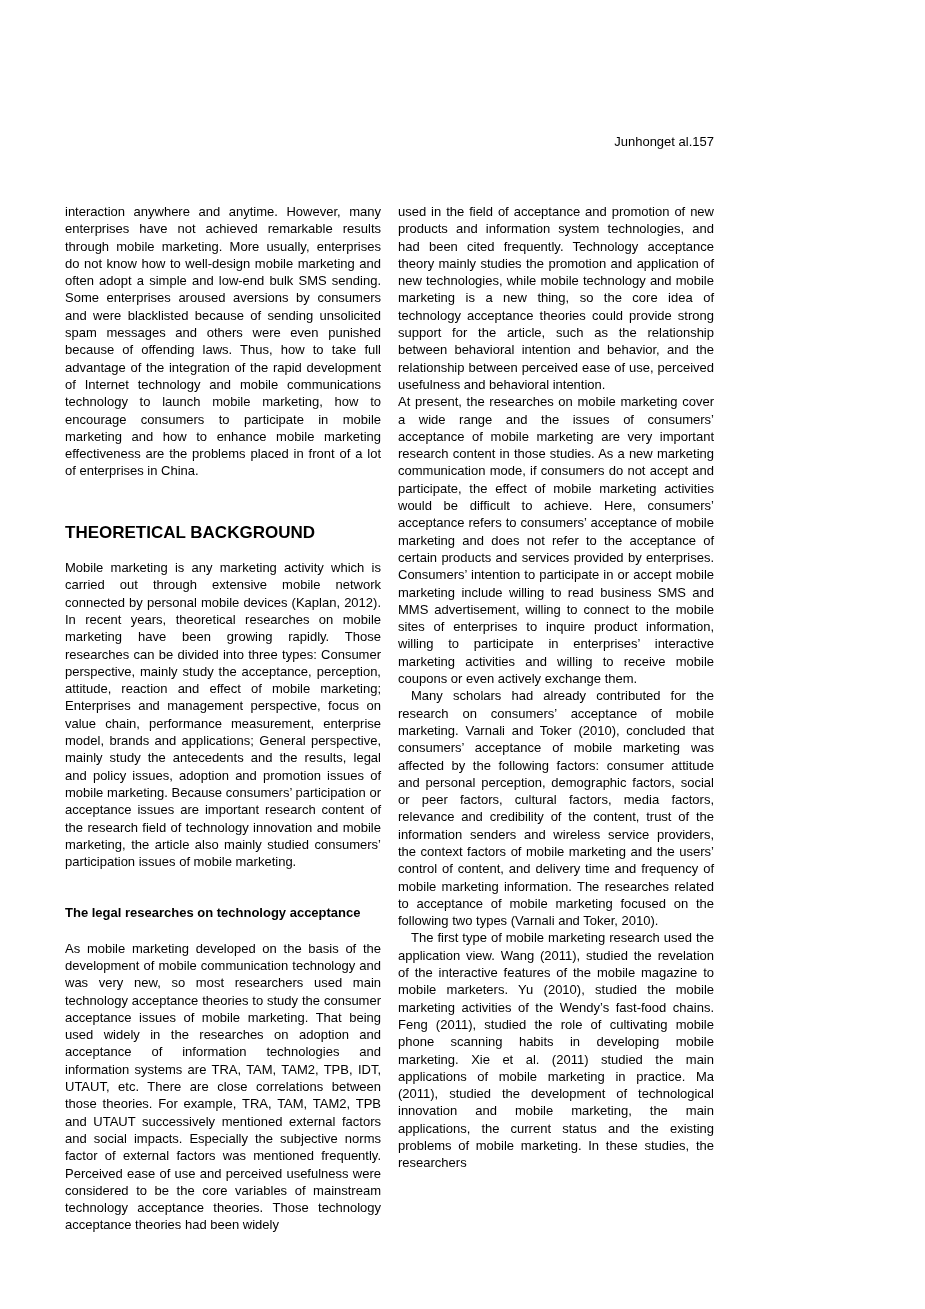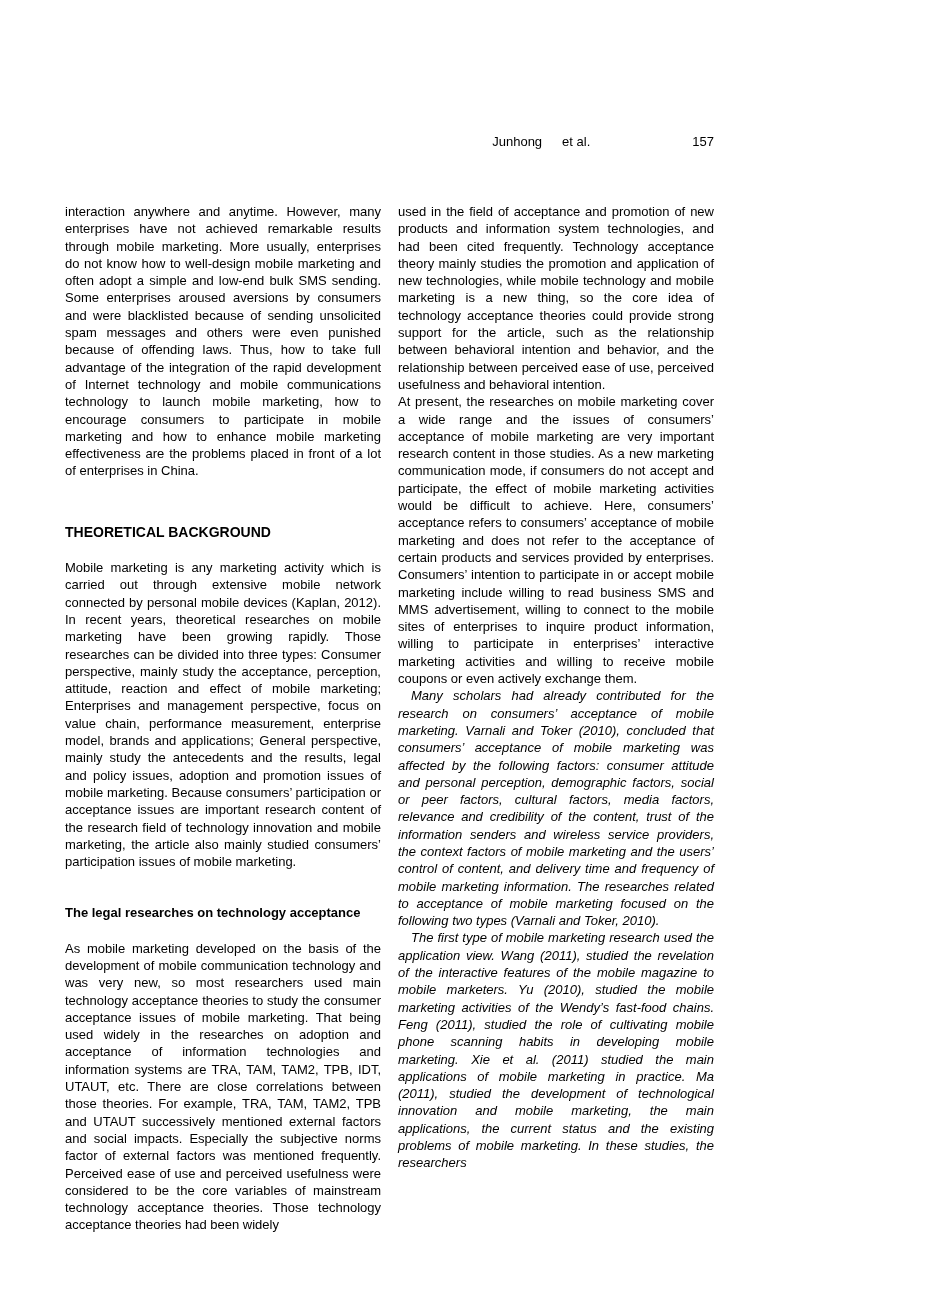--- a/index.html
+++ b/index.html
@@ -20,41 +20,40 @@
   }
   .running-header {
     display: flex;
     justify-content: flex-end;
     align-items: baseline;
     font-size: 13px;
     line-height: 15px;
     margin-bottom: 54px;
   }
   .running-header .author { }
-  .running-header .etal { margin-left: 20px; }
-  .running-header .pagenum { margin-left: 102px; }
+  .running-header .etal { }
+  .running-header .pagenum { }
   .columns {
     display: flex;
     gap: 17px;
   }
   .col {
     width: 389px;
     font-size: 13px;
     line-height: 17.3px;
     text-align: justify;
   }
   .col p {
     margin: 0;
   }
   .col p.indent {
     text-indent: 13px;
-    font-style: italic;
   }
   h2.section-heading {
-    font-size: 14px;
+    font-size: 17px;
     font-weight: bold;
     margin: 44px 0 18px 0;
     text-align: left;
   }
   h3.subsection-heading {
     font-size: 13px;
     font-weight: bold;
     margin: 34px 0 18px 0;
     text-align: justify;
     line-height: 17.3px;

